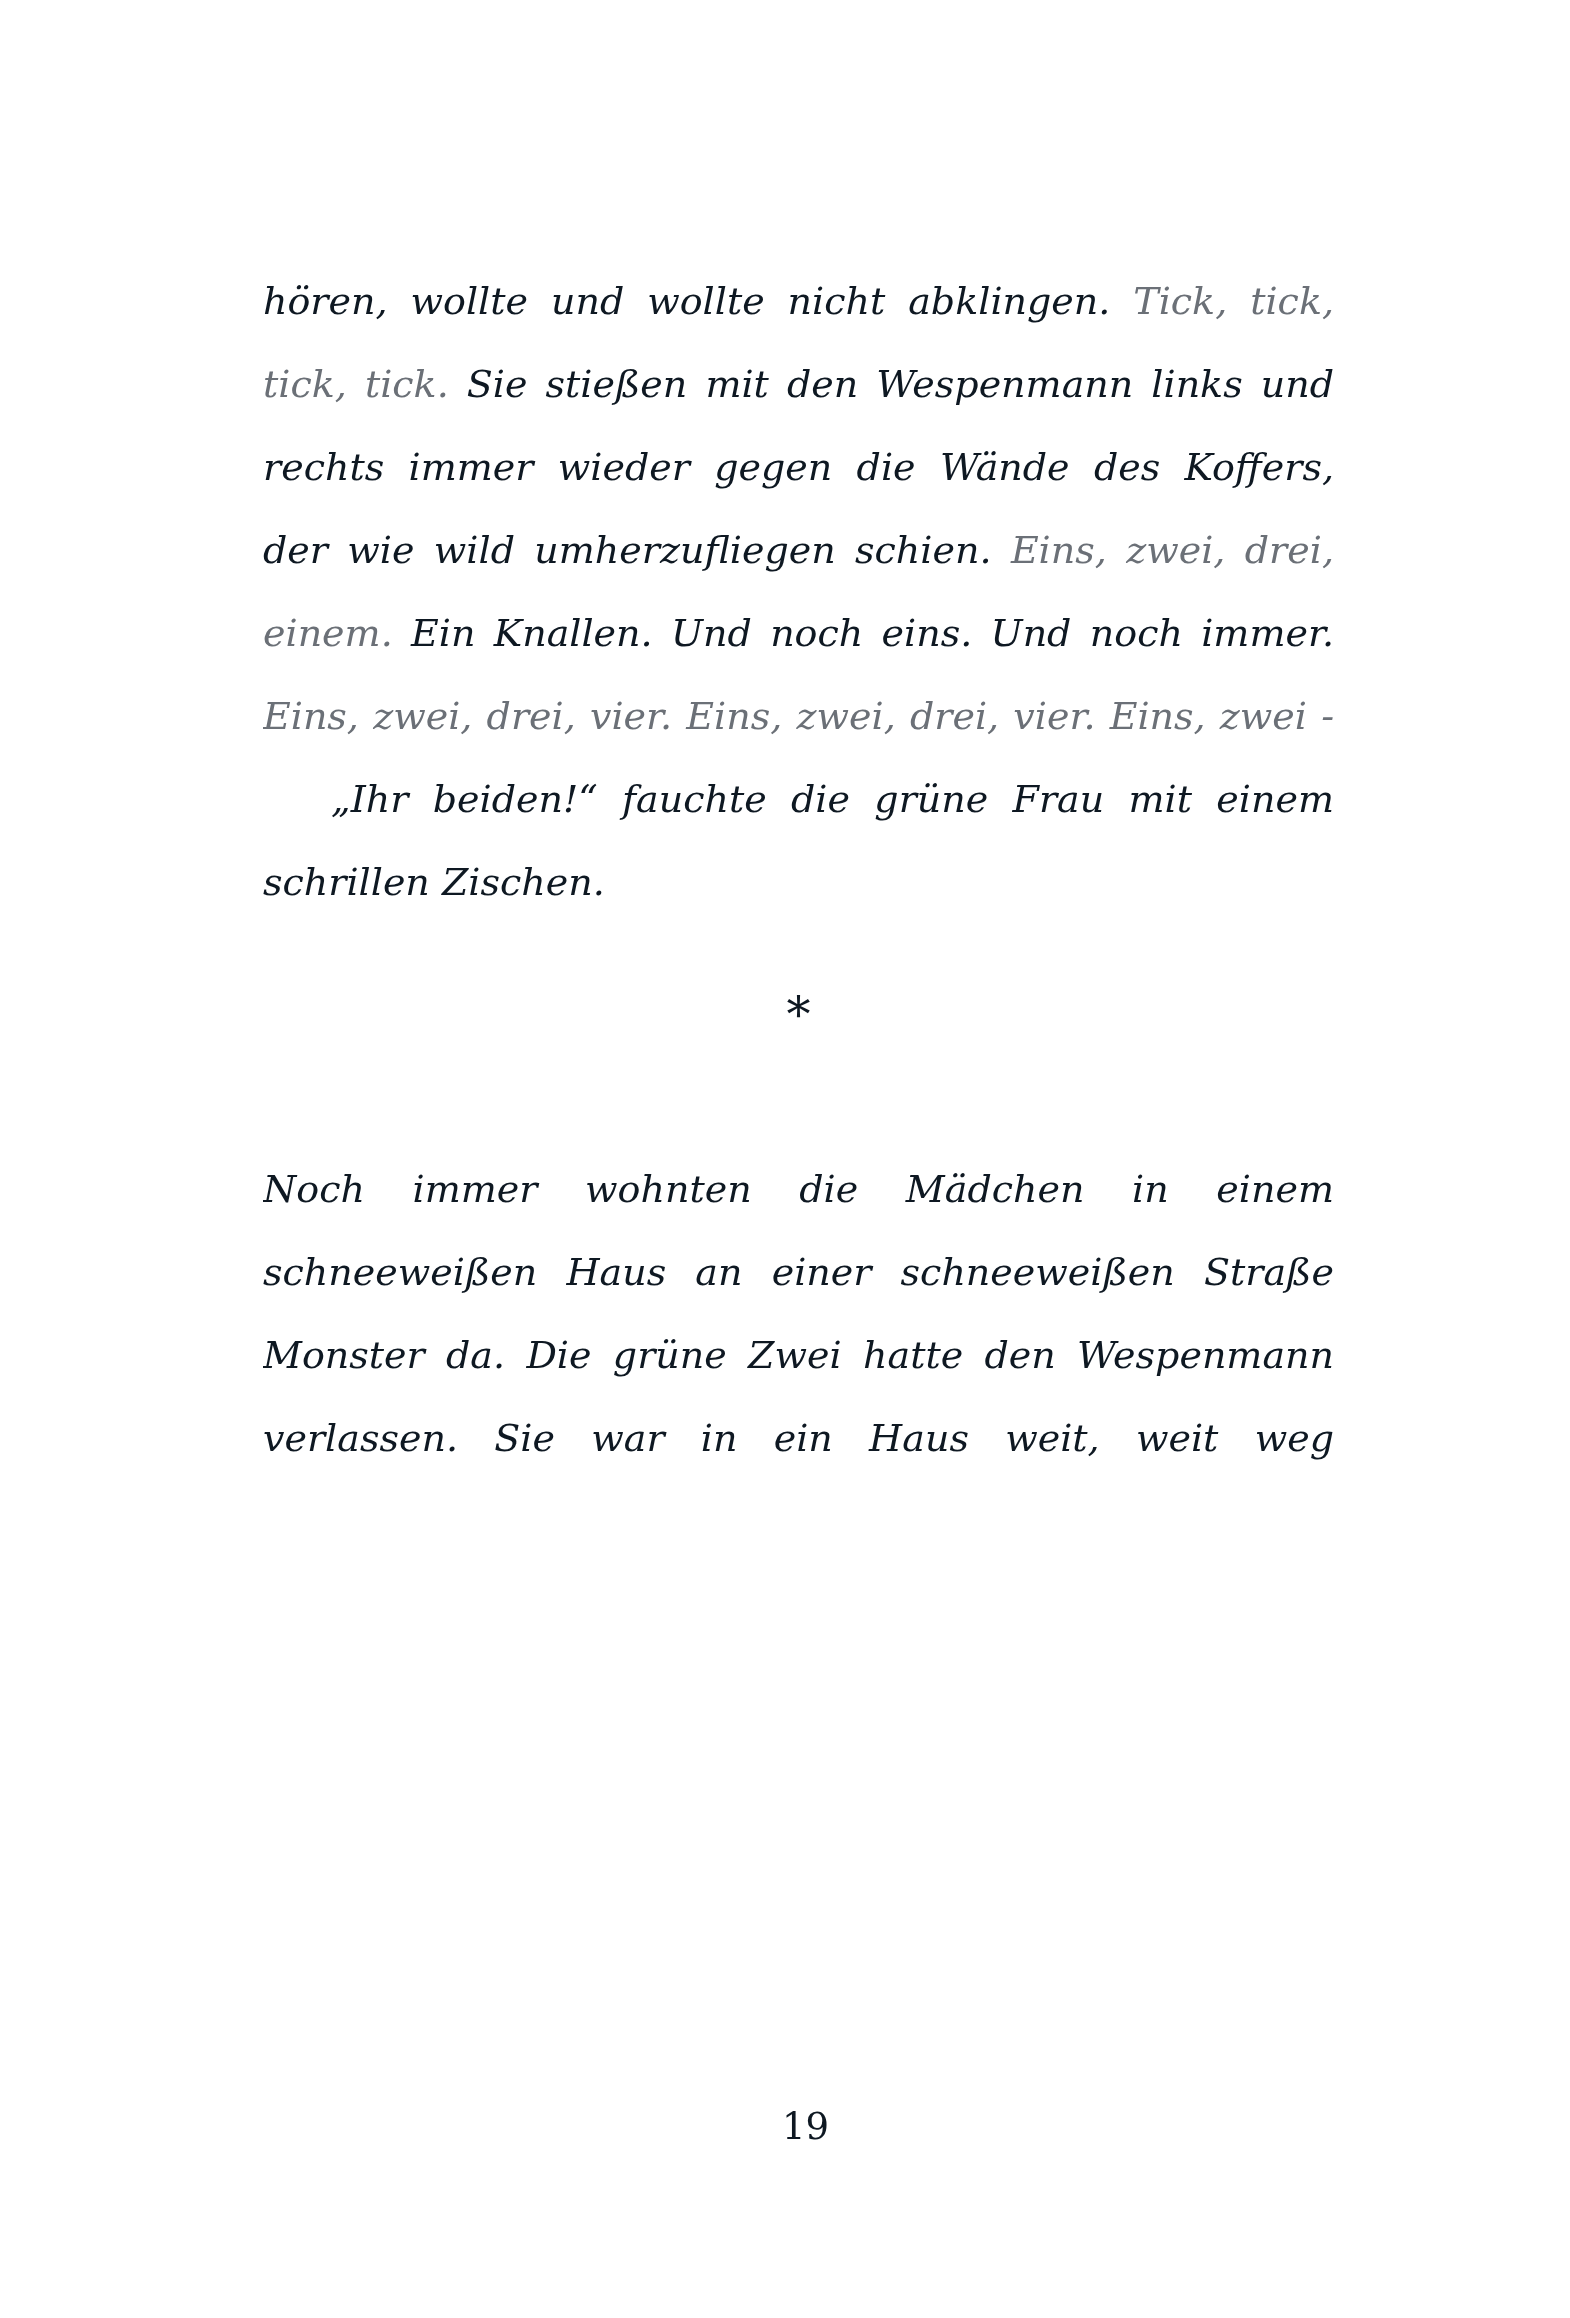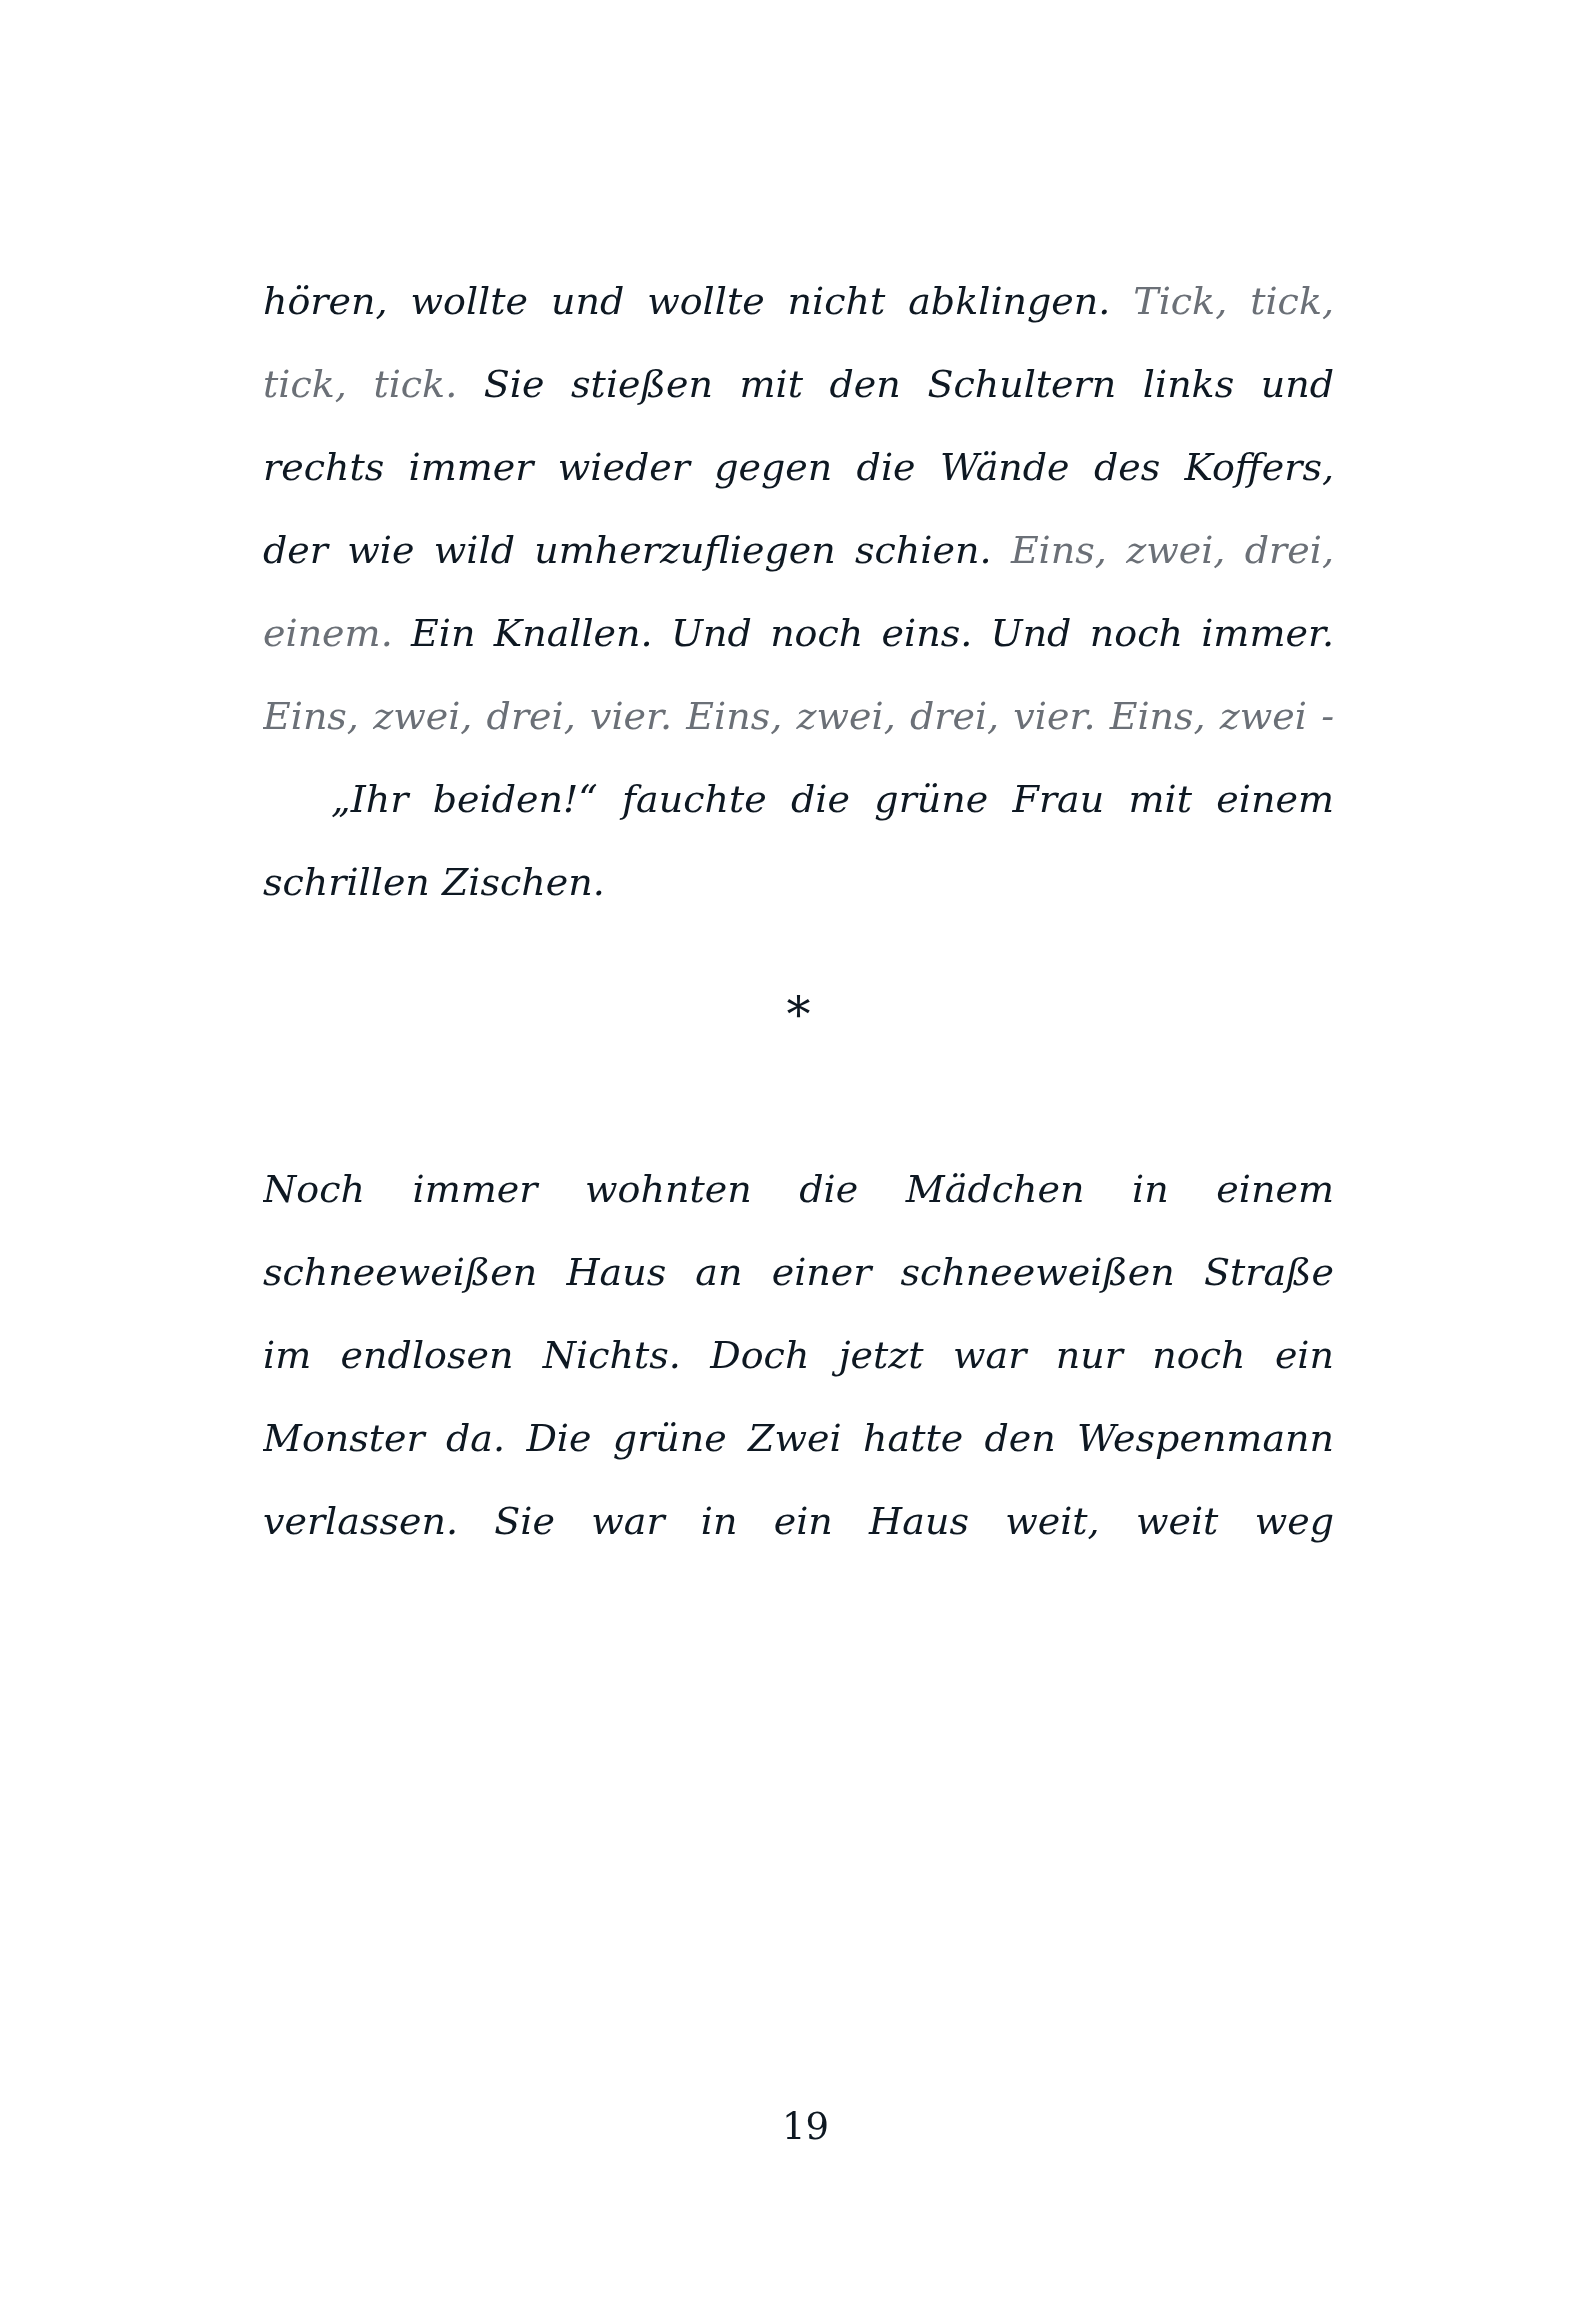--- a/index.html
+++ b/index.html
@@ -55,40 +55,39 @@
   }
 </style>
 </head>
 <body>
 
 <div class="page">
   <div class="text-block">
 
     <div>
       <div class="line just"><span>hören, wollte und wollte nicht abklingen. </span><span class="fade">Tick, tick,</span></div>
-      <div class="line just"><span class="fade">tick, tick.</span><span> Sie stießen mit den Schultern links und</span></div>
+      <div class="line just"><span class="fade">tick, tick.</span><span> Sie stießen mit den Wespenmann links und</span></div>
       <div class="line just"><span>rechts immer wieder gegen die Wände des Koffers,</span></div>
       <div class="line just"><span>der wie wild umherzufliegen schien. </span><span class="fade">Eins, zwei, drei,</span></div>
       <div class="line just"><span class="fade">einem.</span><span> Ein Knallen. Und noch eins. Und noch immer.</span></div>
       <div class="line just"><span class="fade">Eins, zwei, drei, vier. Eins, zwei, drei, vier. Eins, zwei -</span></div>
     </div>
 
 
     <div>
       <div class="line just indent"><span>„Ihr beiden!“ fauchte die grüne Frau mit einem</span></div>
       <div class="line"><span>schrillen Zischen.</span></div>
     </div>
 
 
     <div class="separator"><span>*</span></div>
 
     <div>
       <div class="line just"><span>Noch immer wohnten die Mädchen in einem</span></div>
       <div class="line just"><span>schneeweißen Haus an einer schneeweißen Straße</span></div>
-      <div class="line just"><span>im endlosen Nichts. Doch jetzt war nur noch ein</span></div>
       <div class="line just"><span>Monster da. Die grüne Zwei hatte den Wespenmann</span></div>
       <div class="line just"><span>verlassen. Sie war in ein Haus weit, weit weg</span></div>
     </div>
 
   </div>
 
   <div class="page-number">19</div>
 </div>
 
 

